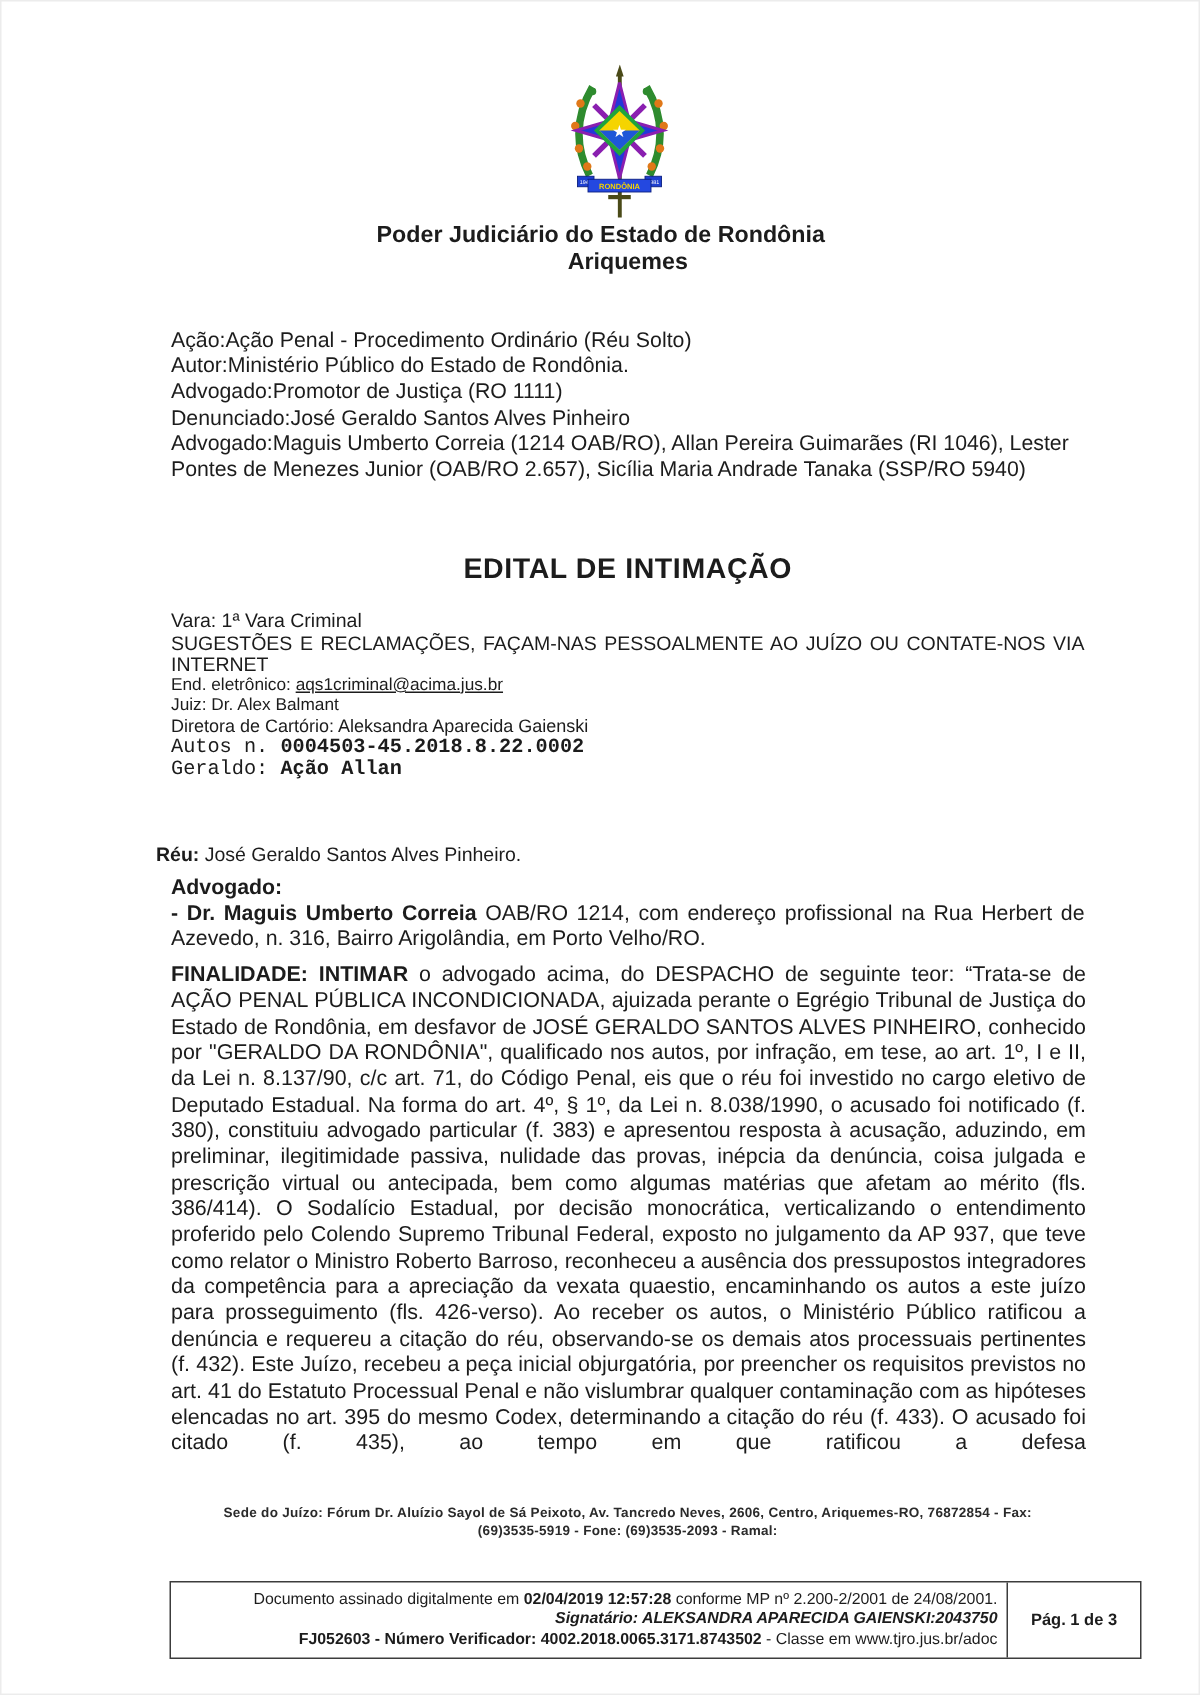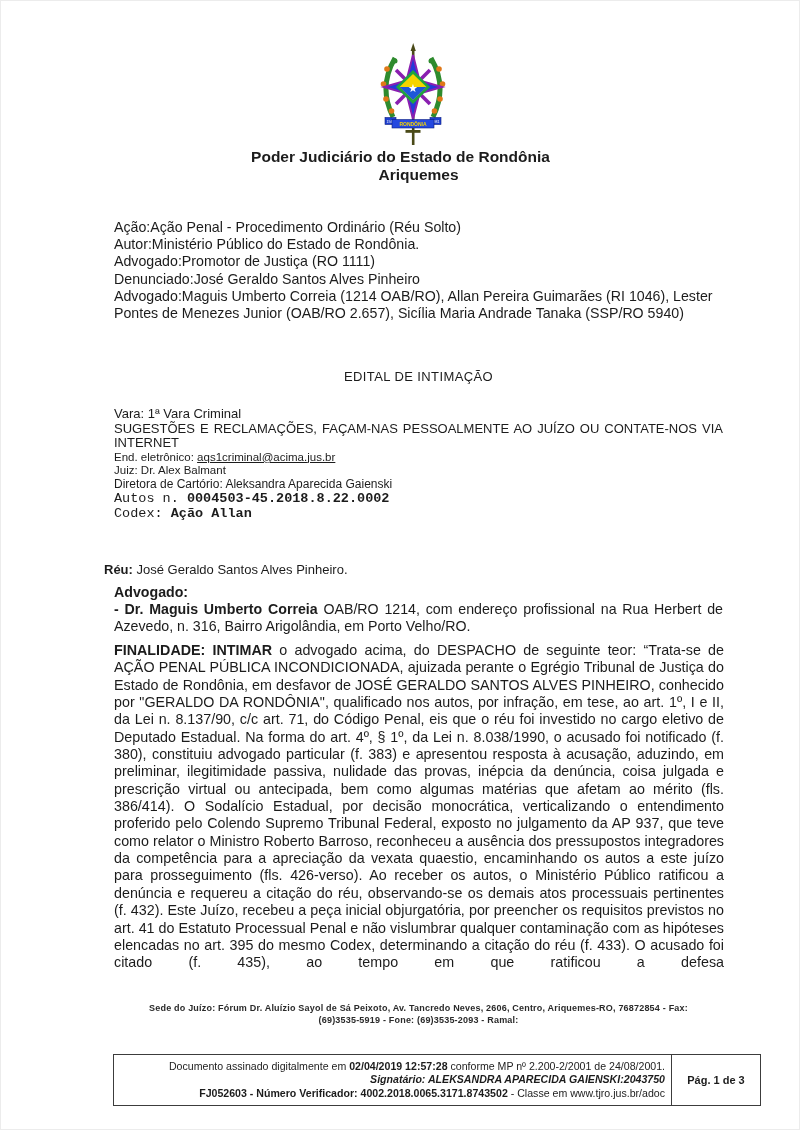--- a/index.html
+++ b/index.html
@@ -14,21 +14,21 @@
     border:1px solid #ececec;
   }
   .abs{position:absolute;}
   .center{text-align:center;}
   .logo{left:377px;top:42px;width:70px;height:104px;}
   .court-name{left:95px;top:147px;width:609px;font-weight:bold;font-size:15.5px;}
   .court-city{left:113px;top:165px;width:609px;font-weight:bold;font-size:15.5px;}
   .case-block{left:113px;top:218px;width:609px;font-size:14.2px;line-height:17.2px;}
   .proc-label{font-weight:bold;}
   .proc-link{color:#3a50c8;text-decoration:underline;cursor:pointer;}
-  .doc-title{left:113px;top:368px;width:609px;font-weight:normal;font-size:13px;letter-spacing:.4px;}
+  .doc-title{left:113px;top:368px;width:609px;font-weight:bold;font-size:19px;letter-spacing:.4px;}
   .details{left:113px;top:406px;width:609px;}
   .d-line{font-size:13px;line-height:14.6px;}
   .d-just{text-align:justify;text-align-last:justify;}
   .d-small{font-size:11.5px;line-height:13.4px;}
   .d-med{font-size:12px;line-height:13.6px;}
   .d-big{font-size:13.5px;line-height:15px;font-family:Liberation Mono, monospace;}
   .email-link{text-decoration:underline;color:#1c1c1c;cursor:pointer;}
   .b{font-weight:bold;}
   .reu-line{left:103px;top:549px;width:609px;font-size:13px;margin-top:12px;}
   .adv-head{left:113px;top:583px;width:609px;font-size:14.2px;font-weight:bold;}
@@ -106,21 +106,21 @@
     <div class="d-line">INTERNET</div>
     <div class="d-small">
       <span>End. eletrônico: </span><span class="email-link">aqs1criminal@acima.jus.br</span>
     </div>
     <div class="d-small">Juiz: Dr. Alex Balmant</div>
     <div class="d-med">Diretora de Cartório: Aleksandra Aparecida Gaienski</div>
     <div class="d-big">
       <span>Autos n. </span><span class="b">0004503-45.2018.8.22.0002</span>
     </div>
     <div class="d-big">
-      <span>Codex: </span><span class="b">Ação Allan</span>
+      <span>Geraldo: </span><span class="b">Ação Allan</span>
     </div>
   </div>
 
   <div class="abs reu-line">
     <span class="b">Réu:</span><span> José Geraldo Santos Alves Pinheiro.</span>
   </div>
   <div class="abs adv-head">Advogado:</div>
   <div class="abs adv-par">
     <span class="b">- Dr. Maguis Umberto Correia</span><span> OAB/RO 1214, com endereço profissional na Rua Herbert de Azevedo, n. 316, Bairro Arigolândia, em Porto Velho/RO.</span>
   </div>

